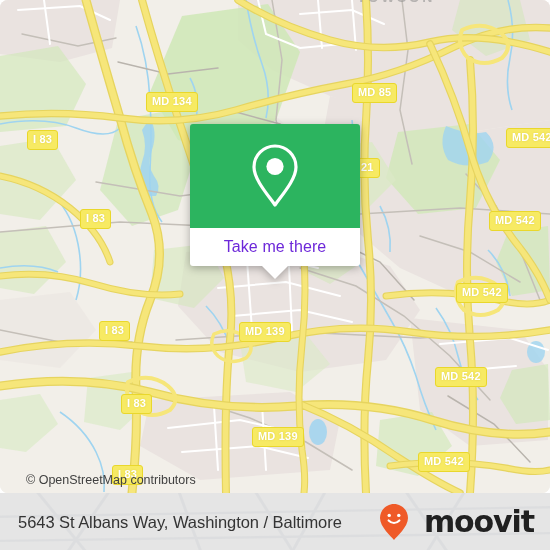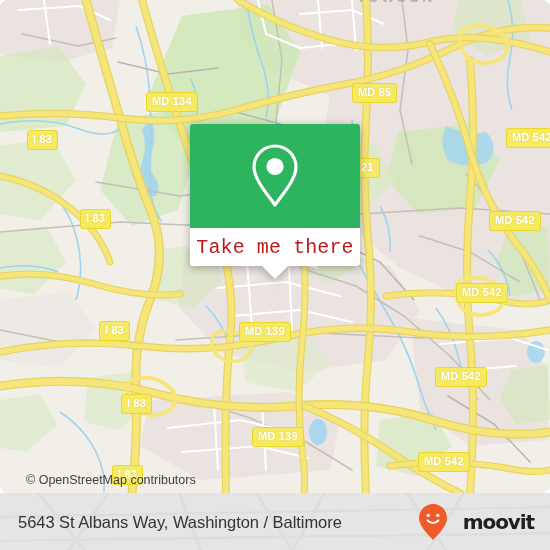--- a/index.html
+++ b/index.html
@@ -85,23 +85,23 @@
   #callout-footer {
     position: relative;
     height: 38px;
     background: #ffffff;
     border-radius: 0 0 3px 3px;
     display: flex;
     align-items: center;
     justify-content: center;
   }
   #callout-label {
-    font-family: Liberation Mono, monospace;
-    font-size: 20px;
-    color: #b91c1c;
+    font-family: Liberation Sans, sans-serif;
+    font-size: 16px;
+    color: #6d28d9;
     letter-spacing: .1px;
   }
   #callout-pointer {
     position: absolute;
     left: 50%;
     transform: translateX(-50%);
     bottom: -13px;
     width: 0; height: 0;
     border-left: 13px solid transparent;
     border-right: 13px solid transparent;
@@ -138,21 +138,21 @@
   #brand {
     position: absolute;
     right: 16px;
     top: 50%;
     transform: translateY(-50%);
     display: flex;
     align-items: center;
   }
   #brand-wordmark {
     font-family: "DejaVu Sans", sans-serif;
-    font-size: 20px;
+    font-size: 30px;
     font-weight: bold;
     color: #212121;
     letter-spacing: -1.1px;
     line-height: 1;
     margin-left: 15px;
   }
 </style>
 </head>
 <body>
 

